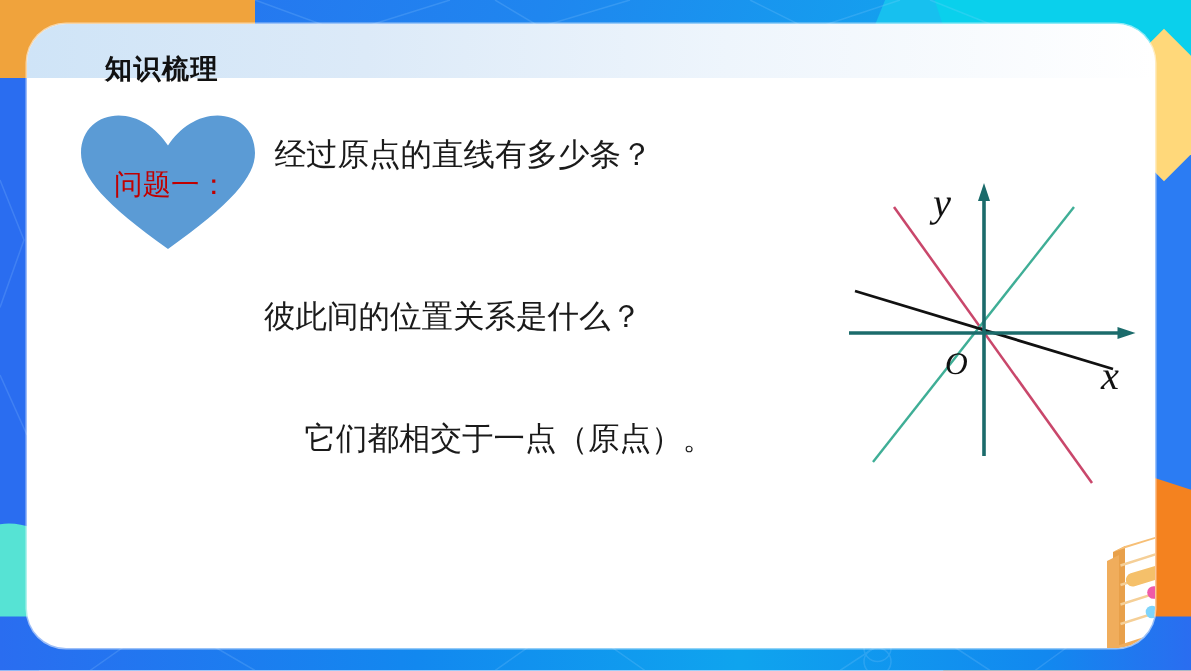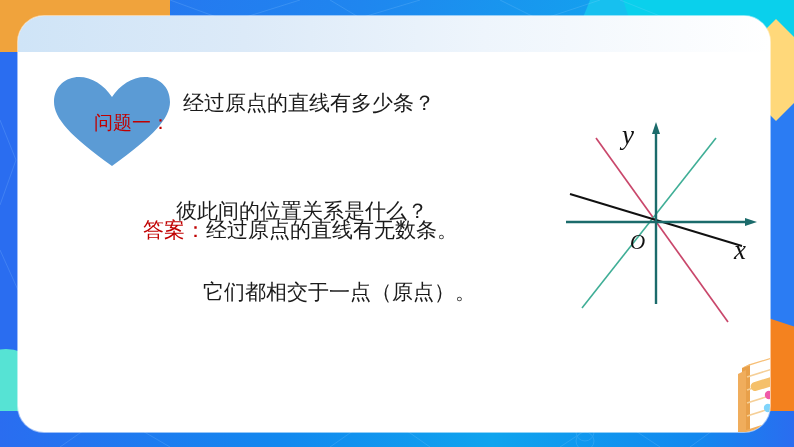--- a/index.html
+++ b/index.html
@@ -46,21 +46,21 @@
   }
   .title-text{
     position:absolute;left:52px;top:18px;
     font-size:18px;font-weight:bold;color:#111;letter-spacing:1px;
     font-family:"DejaVu Sans","Liberation Sans",sans-serif;
   }
 
   
   .heart-wrap{position:absolute;left:32px;top:58px;width:124px;height:96px;}
   .heart-label{
-    position:absolute;left:8px;top:36px;width:112px;text-align:right;
+    position:absolute;left:8px;top:36px;width:112px;text-align:center;
     color:#c00000;font-size:19px;letter-spacing:0px;
     font-family:"DejaVu Sans","Liberation Sans",sans-serif;
     white-space:nowrap;
   }
 
   
   .qa{position:absolute;left:10px;top:0;width:100%;height:100%;}
   .line{
     position:absolute;color:#1a1a1a;font-size:21px;white-space:nowrap;
     font-family:"DejaVu Sans","Liberation Sans",sans-serif;
@@ -108,32 +108,32 @@
         <circle cx="585" cy="441" r="9"></circle>
         <path d="M0 120 L16 160 L0 205"></path>
         <path d="M0 250 L18 290"></path>
       </g>
     </svg>
   </div>
 
   <div class="card">
 
     <div class="titlebar"></div>
+    <div class="title-text">知识梳理</div>
 
     <div class="heart-wrap">
       <svg width="124" height="96" viewBox="0 0 124 96">
         <path d="M62 92 C20 62 4 44 4 28 C4 12 16 3 29 3 C42 3 54 11 62 23 C70 11 82 3 95 3 C108 3 120 12 120 28 C120 44 104 62 62 92 Z" fill="#5b9bd5"></path>
       </svg>
       <div class="heart-label">问题一：</div>
     </div>
 
     <div class="qa">
       <div class="line l1">经过原点的直线有多少条？</div>
       <div class="line l2">彼此间的位置关系是什么？</div>
-      <div class="line l3"><span class="red">答案：</span><span>经过原点的直线有无数条。</span></div>
       <div class="line l4">它们都相交于一点（原点）。</div>
     </div>
 
     <svg class="fig" viewBox="0 0 230 236">
 
       <line x1="58" y1="44" x2="190" y2="228" stroke="#c9476b" stroke-width="1.7"></line>
 
       <line x1="44" y1="214" x2="178" y2="44" stroke="#3fae96" stroke-width="1.6"></line>
 
       <line x1="32" y1="100" x2="204" y2="152" stroke="#111111" stroke-width="1.9"></line>

